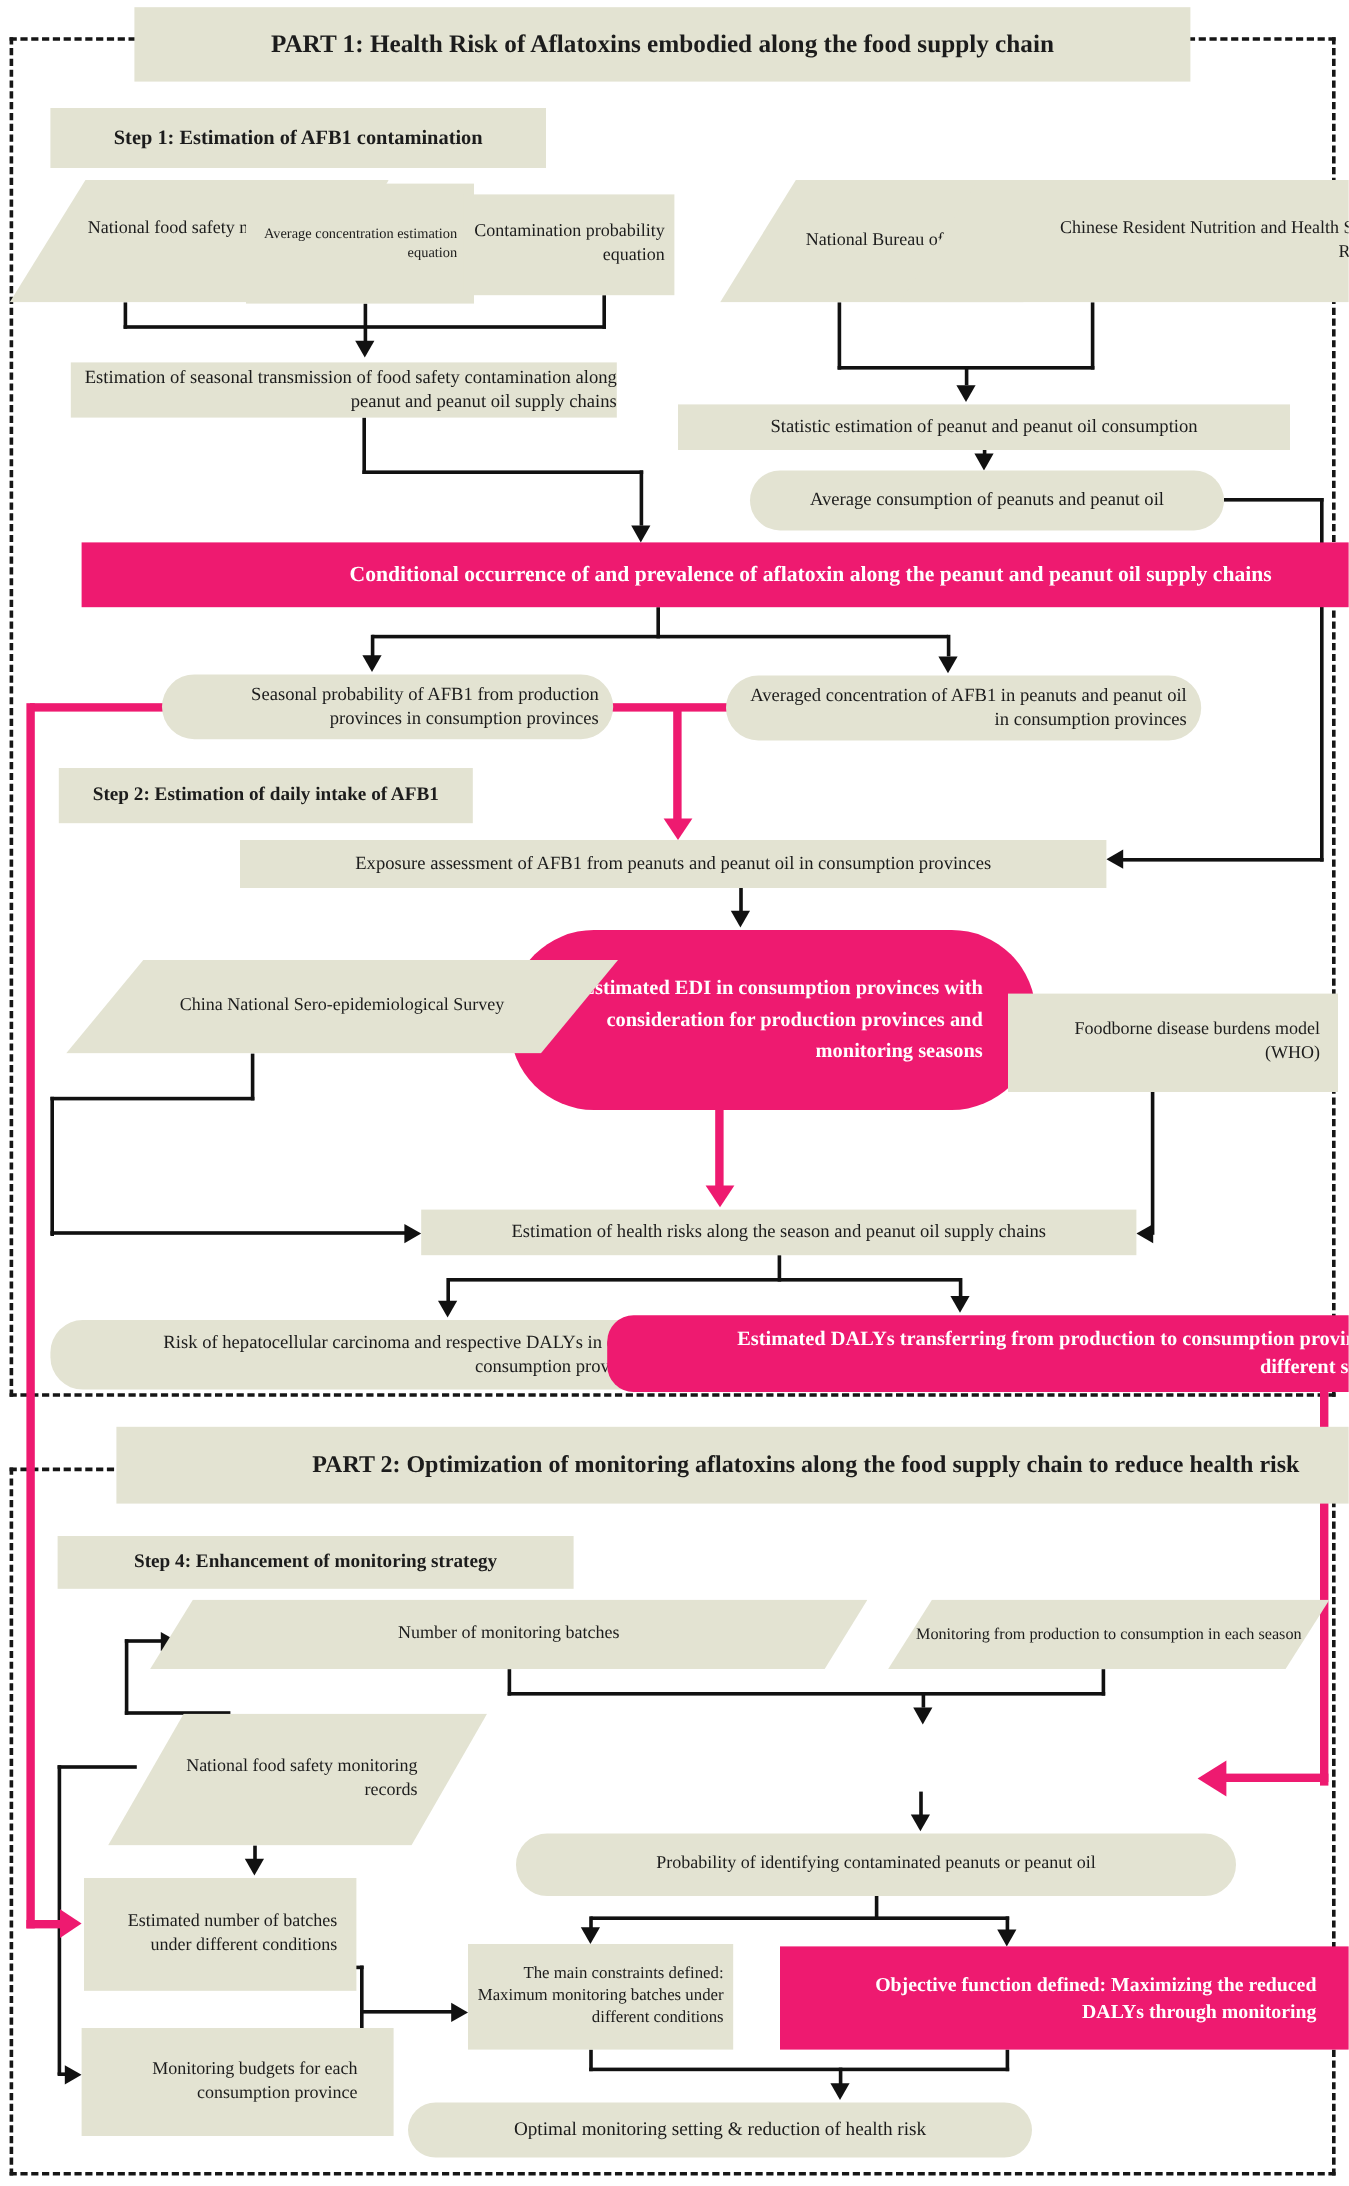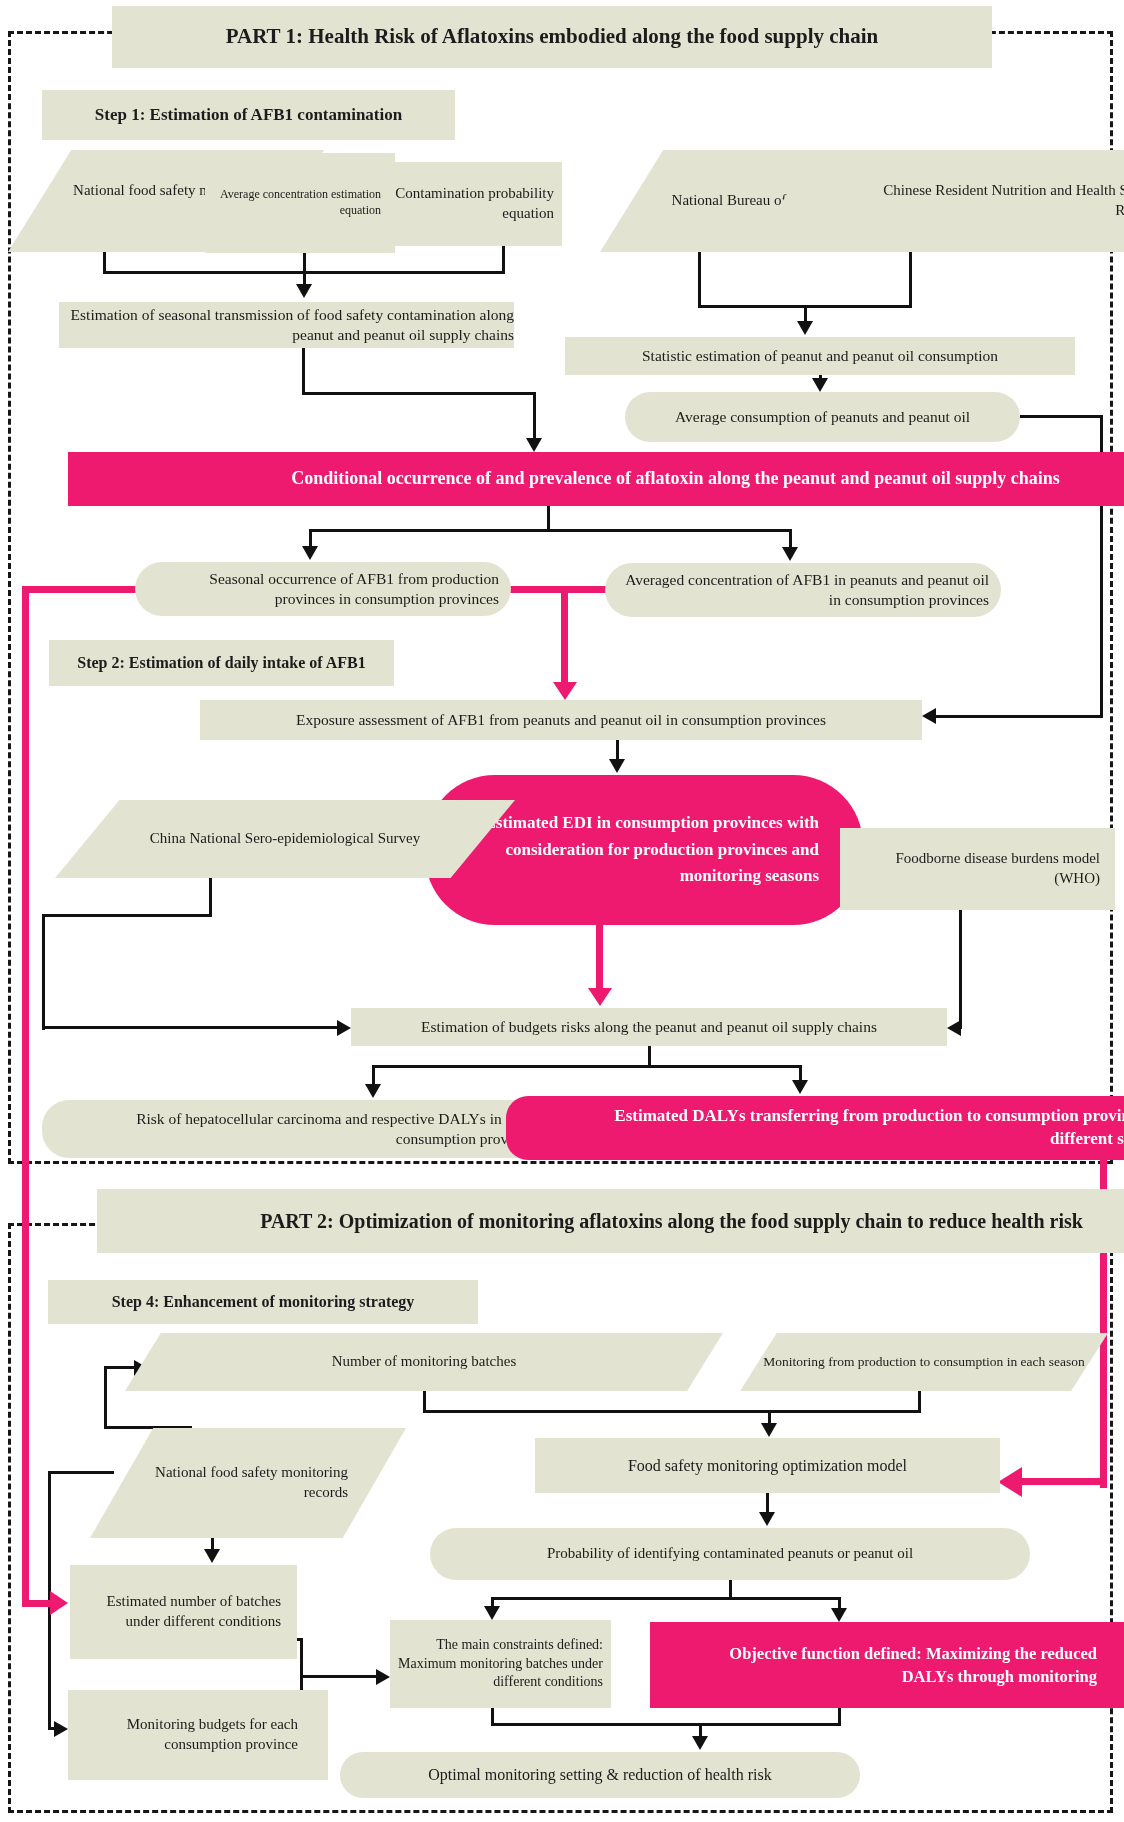--- a/index.html
+++ b/index.html
@@ -73,21 +73,21 @@
 
   <div class="node pink" style="left:68px;top:452px;width:995px;height:54px;font-size:18px;padding:0 110px;line-height:1.3;">Conditional occurrence of and prevalence of aflatoxin along the peanut and peanut oil supply chains</div>
 
   <div class="vl" style="left:547px;top:506px;height:26px;"></div>
   <div class="hl" style="left:310px;top:529px;width:480px;"></div>
   <div class="vl" style="left:309px;top:529px;height:18px;"></div>
   <div class="ad" style="left:302px;top:546px;"></div>
   <div class="vl" style="left:789px;top:529px;height:18px;"></div>
   <div class="ad" style="left:782px;top:547px;"></div>
 
-  <div class="node round" style="left:135px;top:562px;width:352px;height:54px;padding:0 12px;">Seasonal occurrence of AFB1 from production provinces in consumption provinces</div>
+  <div class="node round" style="left:135px;top:562px;width:352px;height:54px;padding:0 12px;">Seasonal probability of AFB1 from production provinces in consumption provinces</div>
   <div class="node round" style="left:605px;top:563px;width:372px;height:54px;padding:0 12px;">Averaged concentration of AFB1 in peanuts and peanut oil in consumption provinces</div>
 
   <div class="phl" style="left:25px;top:586px;width:112px;"></div>
   <div class="pvl" style="left:22px;top:586px;height:1021px;"></div>
   <div class="phl" style="left:487px;top:586px;width:120px;"></div>
   <div class="pvl" style="left:561px;top:590px;height:95px;"></div>
   <div class="pad" style="left:553px;top:682px;"></div>
 
   <div class="node bold" style="left:49px;top:640px;width:345px;height:46px;font-size:16px;">Step 2: Estimation of daily intake of AFB1</div>
 
@@ -108,21 +108,21 @@
   <div class="hl" style="left:42px;top:1026px;width:296px;"></div>
   <div class="ar" style="left:337px;top:1020px;"></div>
 
   <div class="vl" style="left:959px;top:890px;height:139px;"></div>
   <div class="al" style="left:947px;top:1020px;"></div>
 
   <div class="pvl" style="left:596px;top:925px;height:65px;"></div>
   <div class="pad" style="left:588px;top:988px;"></div>
 
 
-  <div class="node" style="left:351px;top:1008px;width:596px;height:38px;">Estimation of budgets risks along the peanut and peanut oil supply chains</div>
+  <div class="node" style="left:351px;top:1008px;width:596px;height:38px;">Estimation of health risks along the season and peanut oil supply chains</div>
 
   <div class="vl" style="left:648px;top:1046px;height:22px;"></div>
   <div class="hl" style="left:373px;top:1065px;width:428px;"></div>
   <div class="vl" style="left:372px;top:1065px;height:20px;"></div>
   <div class="ad" style="left:365px;top:1084px;"></div>
   <div class="vl" style="left:799px;top:1065px;height:16px;"></div>
   <div class="ad" style="left:792px;top:1080px;"></div>
 
   <div class="node round" style="left:42px;top:1100px;width:442px;height:58px;padding:0 50px;">Risk of hepatocellular carcinoma and respective DALYs in each consumption province</div>
   <div class="node pink" style="left:506px;top:1096px;width:585px;height:64px;border-radius:22px;font-size:17px;padding:0 80px;line-height:1.35;">Estimated DALYs transferring from production to consumption provinces in different seasons</div>
@@ -145,21 +145,20 @@
   <div class="ar" style="left:134px;top:1360px;"></div>
 
   <div class="vl" style="left:423px;top:1391px;height:22px;"></div>
   <div class="vl" style="left:918px;top:1391px;height:22px;"></div>
   <div class="hl" style="left:423px;top:1410px;width:498px;"></div>
   <div class="vl" style="left:768px;top:1410px;height:13px;"></div>
   <div class="ad" style="left:761px;top:1423px;"></div>
 
   <div class="node para" style="left:90px;top:1428px;width:200px;height:110px;font-size:15px;padding:0 58px;clip-path:polygon(20% 0,100% 0,80% 100%,0 100%);">National food safety monitoring records</div>
 
-  <div class="node" style="left:535px;top:1438px;width:465px;height:55px;font-size:16px;">Food safety monitoring optimization model</div>
 
   <div class="vl" style="left:211px;top:1538px;height:13px;"></div>
   <div class="ad" style="left:204px;top:1549px;"></div>
 
   <div class="hl" style="left:48px;top:1471px;width:66px;"></div>
   <div class="vl" style="left:48px;top:1471px;height:258px;"></div>
   <div class="hl" style="left:48px;top:1727px;width:8px;"></div>
   <div class="ar" style="left:54px;top:1721px;"></div>
 
   <div class="phl" style="left:22px;top:1600px;width:32px;"></div>

